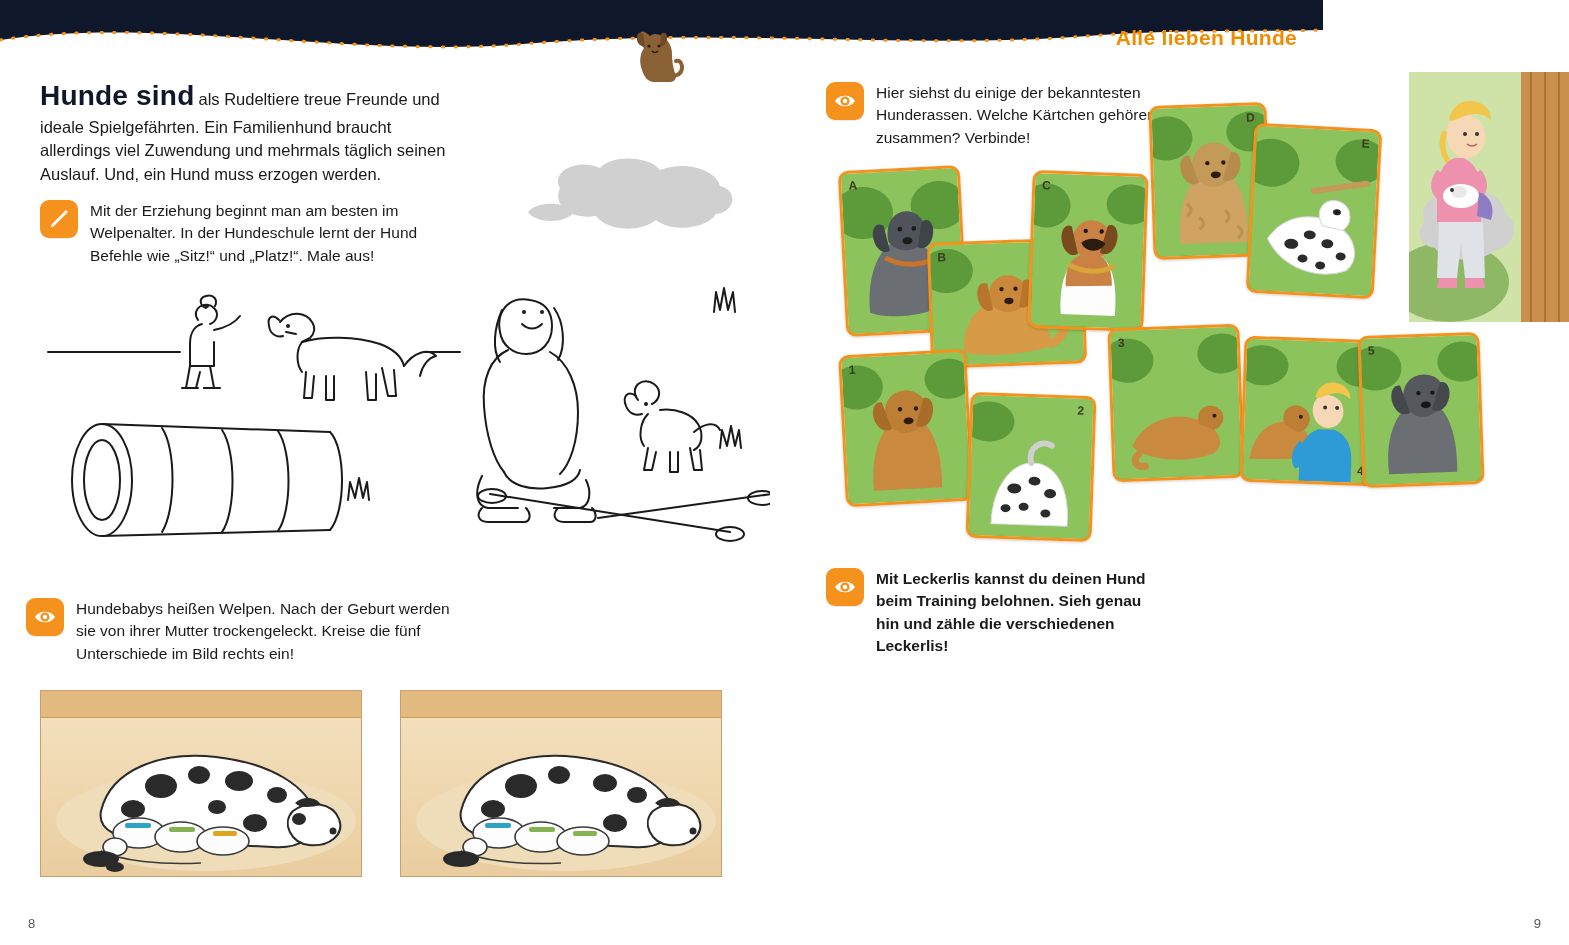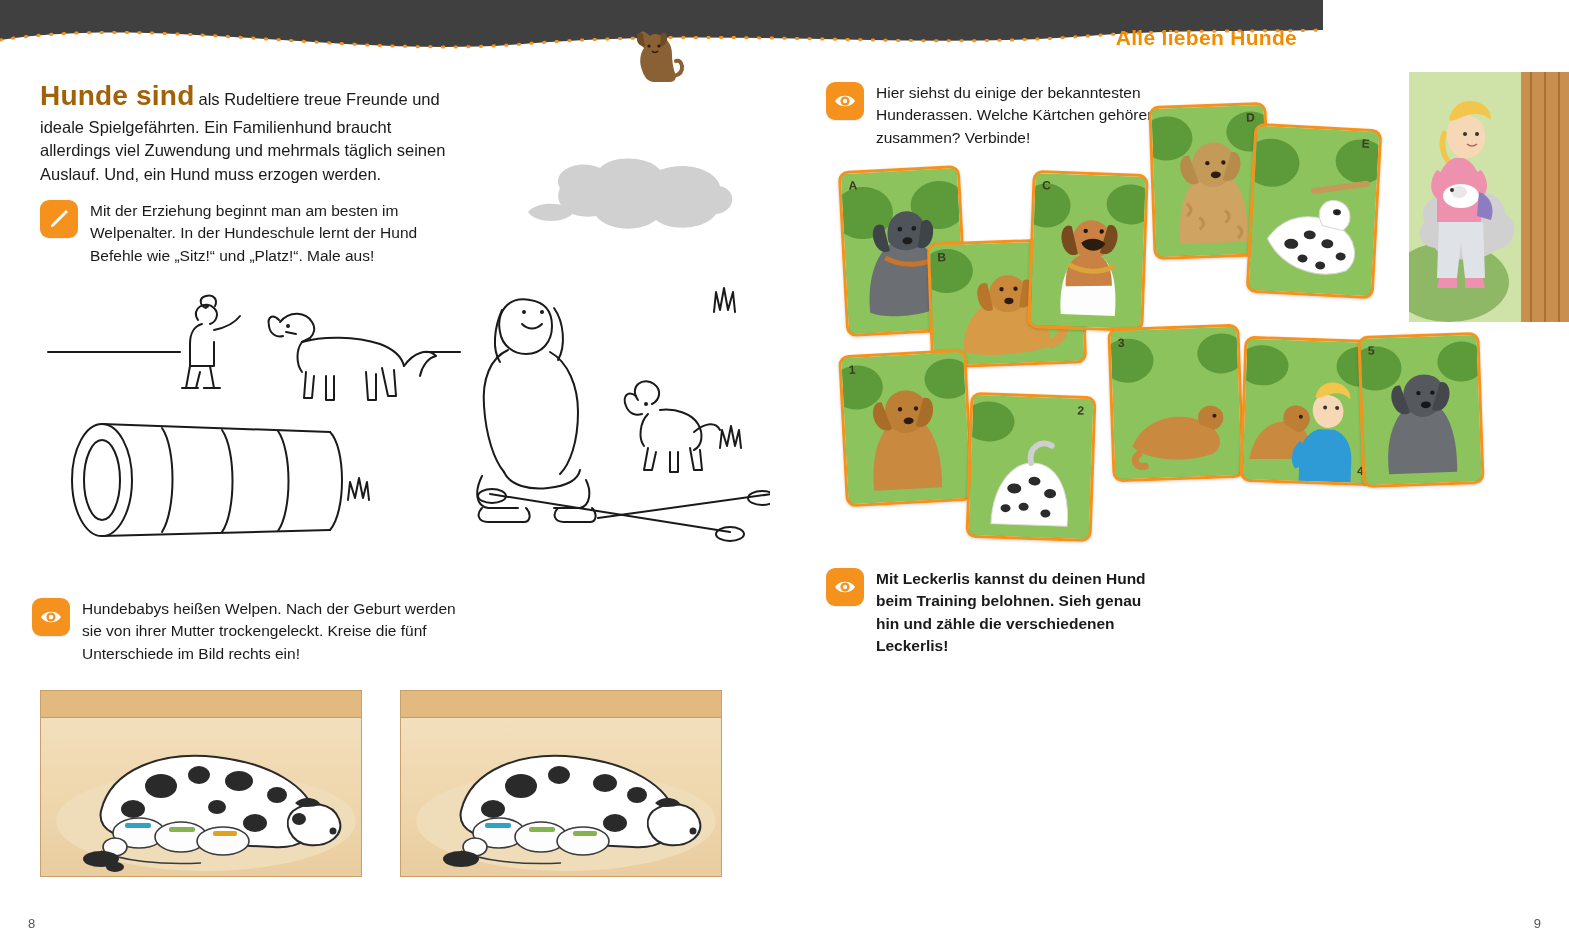--- a/index.html
+++ b/index.html
@@ -8,41 +8,41 @@
     font-family:"Liberation Sans", sans-serif;
     background:#ffffff;
     overflow:hidden;
     position:relative;
   }
   .page{position:absolute;inset:0;}
 
   
   .topband{
     position:absolute;left:0;top:0;width:1323px;height:72px;
-    background:#404040;
+    background:#0f172a;
   }
   .topband .curve{
     position:absolute;left:0;top:0;width:100%;height:72px;
   }
   .header-title{
     position:absolute;right:26px;top:26px;
     color:#f08c00;font-weight:bold;font-size:21px;letter-spacing:.3px;
   }
 
   
   .left-col{position:absolute;left:0;top:0;width:784px;height:945px;}
   .right-col{position:absolute;left:784px;top:0;width:785px;height:945px;}
 
   
   .intro{
     position:absolute;left:40px;top:76px;width:410px;
     font-size:16.5px;line-height:1.42;color:#1a1a1a;
   }
   .intro .lead{
-    color:#a16207;font-weight:bold;font-size:28px;letter-spacing:.2px;
+    color:#0f172a;font-weight:bold;font-size:28px;letter-spacing:.2px;
     margin-right:4px;
   }
 
   
   .task{position:absolute;display:flex;gap:12px;}
   .task .txt{font-size:15.5px;line-height:1.45;color:#1a1a1a;}
 
   .badge{
     width:38px;height:38px;border-radius:9px;background:#f5921e;
     flex:0 0 38px;display:flex;align-items:center;justify-content:center;
@@ -206,21 +206,21 @@
           <ellipse cx="700" cy="254" rx="14" ry="7"></ellipse>
           <ellipse cx="732" cy="218" rx="14" ry="7"></ellipse>
 
           <path d="M684 32 l2 -20 l4 18 l4 -22 l4 22 l5 -18 l2 20"></path>
           <path d="M690 168 l2 -18 l5 16 l4 -20 l4 20 l4 -16 l2 18"></path>
           <path d="M318 220 l2 -18 l5 16 l4 -20 l4 20 l4 -16 l2 18"></path>
         </g>
       </svg>
     </div>
 
-    <div class="task" style="left:32px;top:598px;width:440px;">
+    <div class="task" style="left:26px;top:598px;width:440px;">
       <div class="badge">
         <svg width="26" height="26" viewBox="0 0 26 26">
           <path d="M3 13 C7 6 19 6 23 13 C19 20 7 20 3 13 Z" fill="#fff"></path>
           <circle cx="13" cy="13" r="4.6" fill="#f5921e"></circle>
           <circle cx="13" cy="13" r="2.2" fill="#fff"></circle>
         </svg>
       </div>
       <div class="txt">Hundebabys heißen Welpen. Nach der Geburt werden sie von ihrer Mutter trockengeleckt. Kreise die fünf Unterschiede im Bild rechts ein!</div>
     </div>
 

